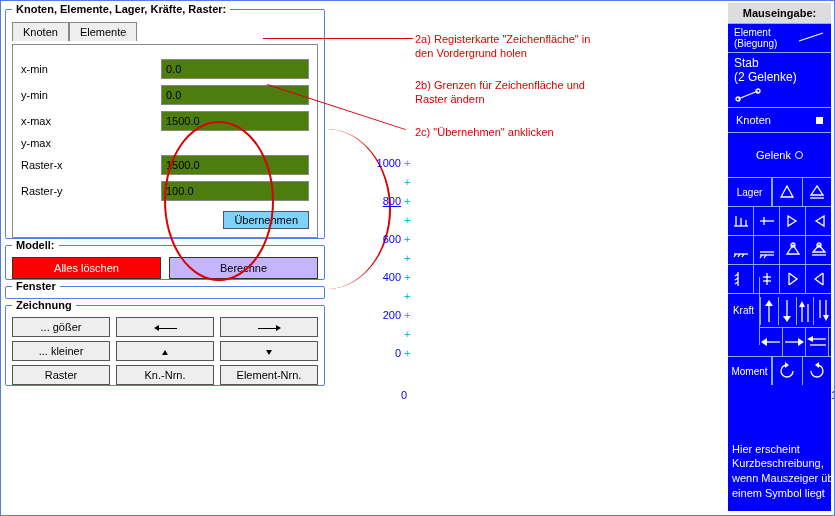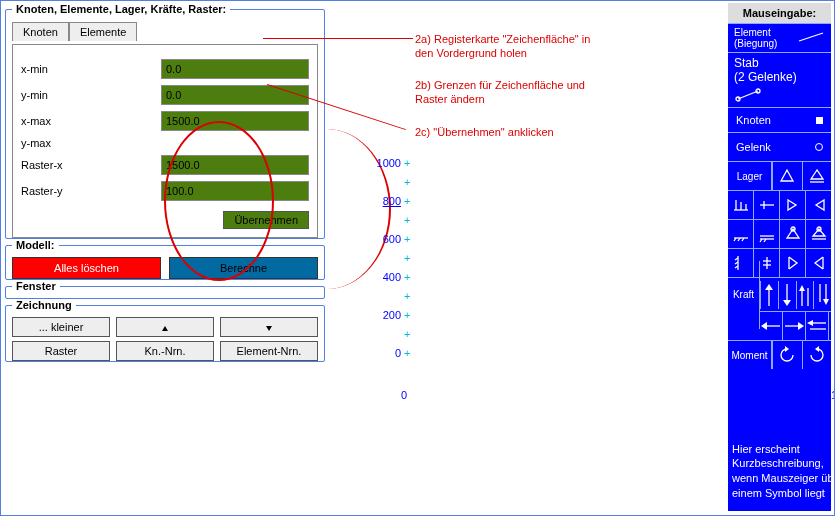--- a/index.html
+++ b/index.html
@@ -8,25 +8,25 @@
   fieldset{border:1px solid #5080e0;border-radius:2px;margin-bottom:0;padding:6px 6px 0 6px;position:relative}
   legend{padding:0 4px;font-weight:bold;color:#000}
   .tabs{display:flex;gap:0;margin-bottom:4px}
   .tab{border:1px solid #888;background:#eee;padding:3px 10px;cursor:pointer;position:relative;top:1px;border-bottom:none}
   .tab.active{background:#fff;border-bottom:1px solid #fff;z-index:2}
   .tabpanel{border:1px solid #888;padding:8px;background:#fff}
   .frow{display:flex;align-items:center;margin:6px 0}
   .flab{width:140px}
   .fin{flex:1}
   .fin input{width:100%;padding:3px 4px;border:1px solid #888;background:#4d7c0f}
-  .apply{float:right;padding:2px 10px;border:1px solid #555;background:#4d7c0f;cursor:pointer;margin-top:4px}
+  .apply{float:right;padding:2px 10px;border:1px solid #555;background:#7dd3fc;cursor:pointer;margin-top:4px}
   .modell-row{display:flex;gap:8px}
   .btn{flex:1;text-align:center;padding:4px 0;border:1px solid #333;cursor:pointer}
   .btn-red{background:#f00;color:#fff}
-  .btn-green{background:#0369a1;color:#000}
+  .btn-green{background:#c4b5fd;color:#000}
   .twocol{display:flex;gap:6px}
   .twocol .cbtn{flex:1}
   .cbtn{border:1px solid #555;background:#eee;padding:3px 0;text-align:center;cursor:pointer}
   .threecol{display:flex;gap:6px;margin-bottom:4px}
   .threecol .cbtn{flex:1}
   .ann{position:absolute;color:#d00;font-size:11px;line-height:1.25;white-space:nowrap}
   .ann-line{position:absolute;border-top:1px solid #d00}
   .circle{position:absolute;border:2px solid #d00;border-radius:50%}
   .curve{position:absolute;width:120px;height:160px;border:2px solid #d00;border-left:none;border-top:none;border-bottom:none;border-radius:0 160px 160px 0/0 200px 200px 0}
   .chart{position:absolute;left:365px;top:162px;width:440px;height:220px}
@@ -94,20 +94,25 @@
       <div class="btn btn-green">Berechne</div>
     </div>
   </fieldset>
 
   <fieldset>
     <legend>Fenster</legend>
   </fieldset>
 
   <fieldset>
     <legend>Zeichnung</legend>
+    <div class="threecol">
+      <div class="cbtn">... gößer</div>
+      <div class="cbtn"><span class="arrow-l"></span><span class="hbar"></span></div>
+      <div class="cbtn"><span class="hbar"></span><span class="arrow-r"></span></div>
+    </div>
     <div class="threecol">
       <div class="cbtn">... kleiner</div>
       <div class="cbtn"><span class="arrow-u"></span></div>
       <div class="cbtn"><span class="arrow-d"></span></div>
     </div>
     <div class="threecol" style="margin-bottom:0">
       <div class="cbtn">Raster</div>
       <div class="cbtn">Kn.-Nrn.</div>
       <div class="cbtn">Element-Nrn.</div>
     </div>
@@ -173,21 +178,21 @@
     <span class="sicon"><svg width="28" height="14">
           <line x1="4" y1="11" x2="24" y2="3"></line>
           <circle cx="4" cy="11" r="2"></circle>
           <circle cx="24" cy="3" r="2"></circle>
         </svg></span>
   </div>
   <div class="srow full" style="justify-content:space-between;padding:4px 8px">
       <span>Knoten</span>
       <span style="width:7px;height:7px;background:#fff"></span>
     </div>
-  <div class="srow full" style="justify-content:space-between;padding:8px 8px">
+  <div class="srow full" style="justify-content:center;padding:16px 8px">
       <span>Gelenk</span>
       <span style="width:8px;height:8px;border:1.5px solid #fff;border-radius:50%"></span>
     </div>
 
   <div class="srow">
     <div class="slabel">Lager</div>
     <div class="scell sicon">
         <svg width="18" height="18">
           <path d="M9 3 L3 14 L15 14 Z"></path>
         </svg>

